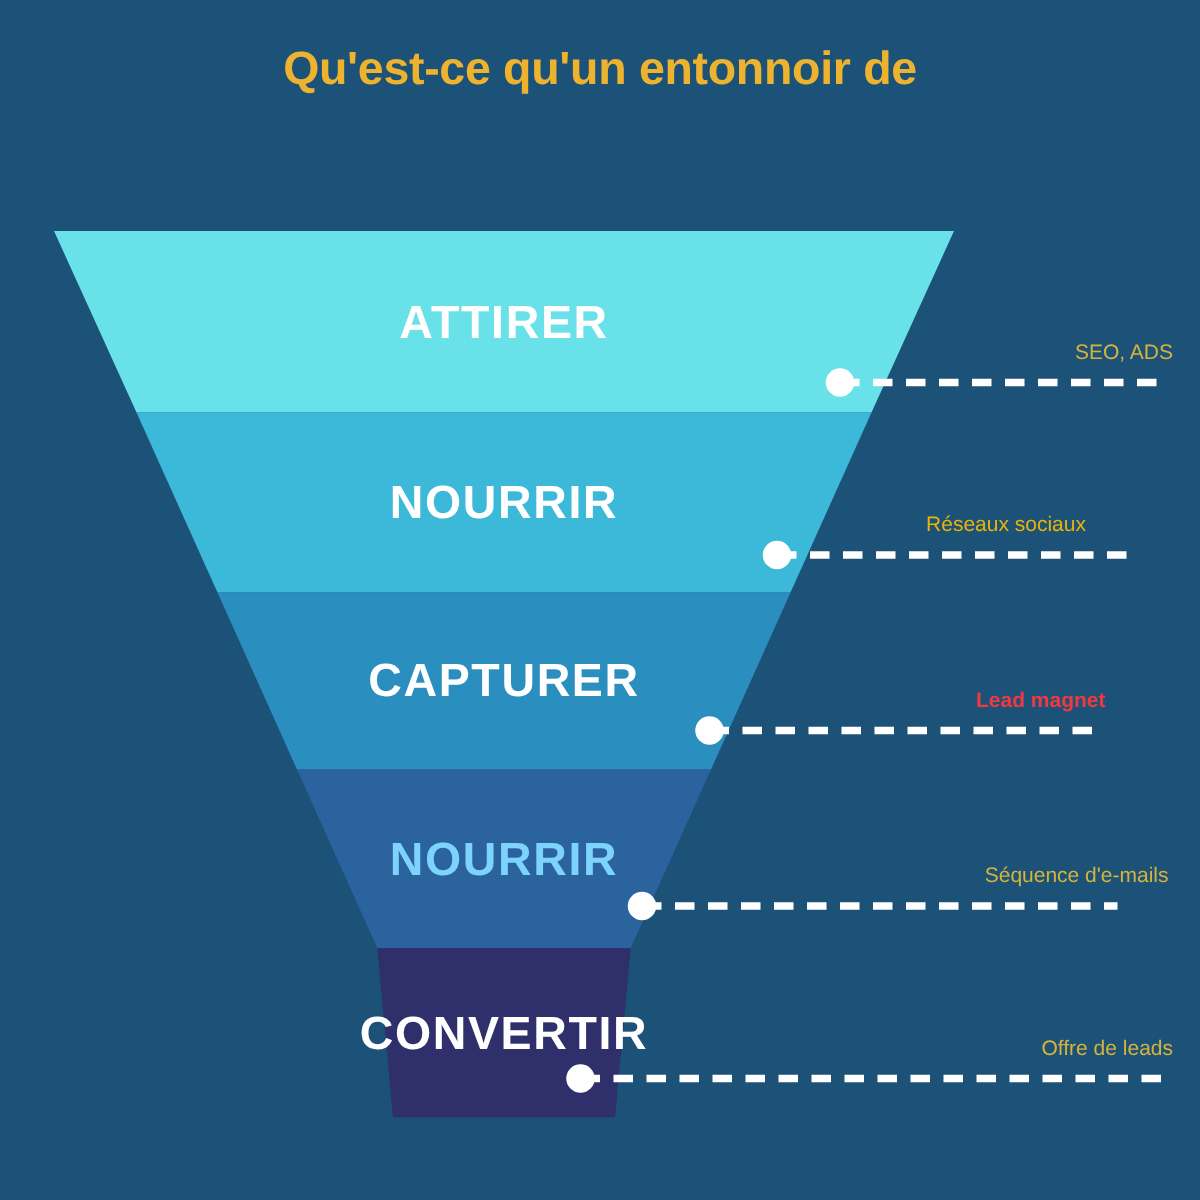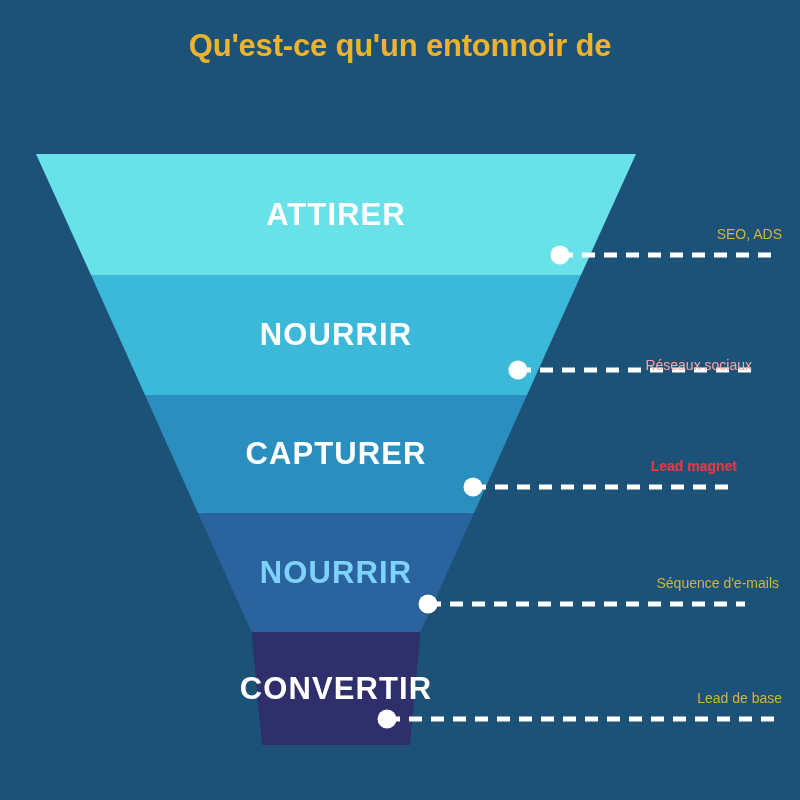--- a/index.html
+++ b/index.html
@@ -118,19 +118,19 @@
   <div id="stage-labels">
       <div class="stage-label" style="left: 336px; top: 214.5px; color: rgb(255, 255, 255);">ATTIRER</div>
       <div class="stage-label" style="left: 336px; top: 335px; color: rgb(255, 255, 255);">NOURRIR</div>
       <div class="stage-label" style="left: 336px; top: 454px; color: rgb(255, 255, 255);">CAPTURER</div>
       <div class="stage-label" style="left: 336px; top: 572.5px; color: #7dd3fc;">NOURRIR</div>
       <div class="stage-label" style="left: 336px; top: 688.5px; color: rgb(255, 255, 255); text-align: right;">CONVERTIR</div>
     </div>
 
   <div id="annotation-labels">
       <div class="annot-label" style="left: 782px; top: 234px; color: rgb(214, 179, 60);">SEO, ADS</div>
-      <div class="annot-label" style="left: 752px; top: 349px; color: #fca5a5; margin-top: 16px;">Réseaux sociaux</div>
+      <div class="annot-label" style="left: 724px; top: 349px; color: #eab308;">Réseaux sociaux</div>
       <div class="annot-label accent" style="left: 737px; top: 466px; color: rgb(240, 57, 63);">Lead magnet</div>
       <div class="annot-label" style="left: 747px; top: 583px; color: rgb(214, 179, 60); margin-left: 32px;">Séquence d'e-mails</div>
-      <div class="annot-label" style="left: 782px; top: 698px; color: rgb(214, 179, 60);">Lead de base</div>
+      <div class="annot-label" style="left: 782px; top: 698px; color: rgb(214, 179, 60);">Offre de leads</div>
     </div>
 
 </div>
 
 </body></html>

